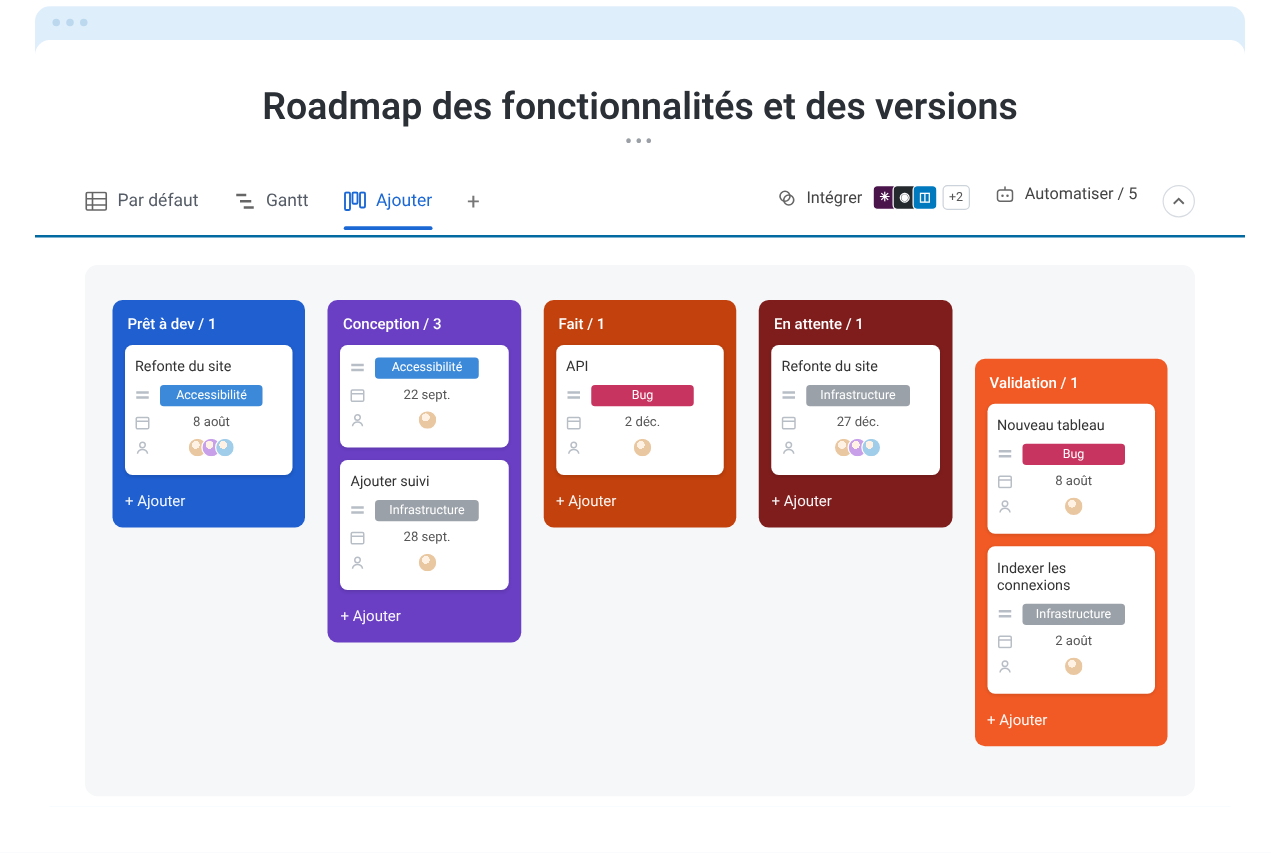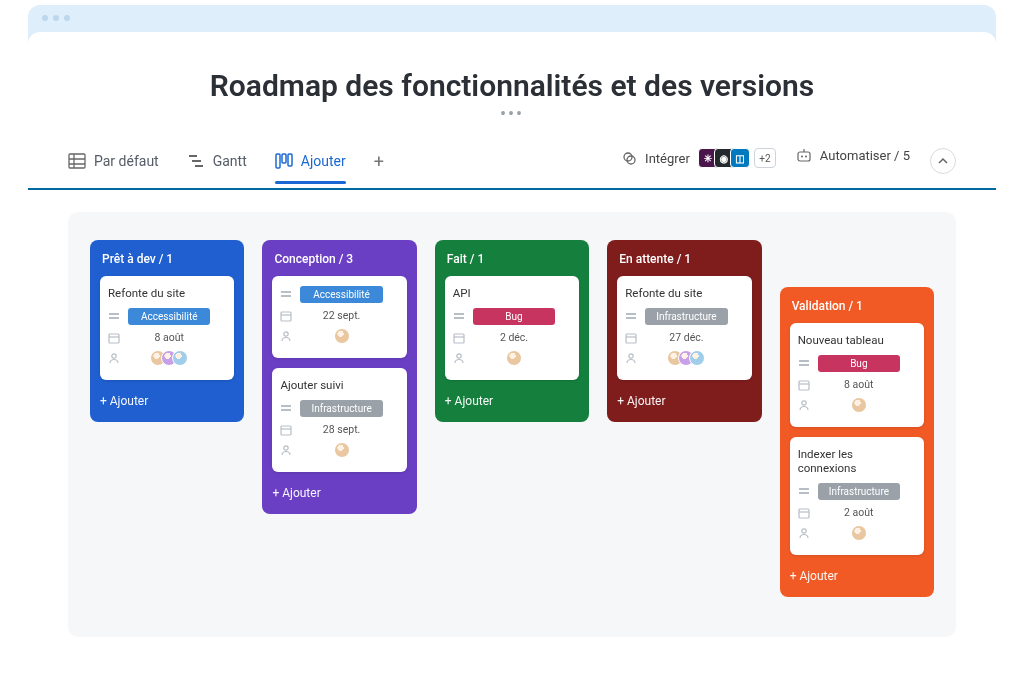--- a/index.html
+++ b/index.html
@@ -338,21 +338,21 @@
                   <path d="M2 11c0-2 2-3.5 4-3.5s4 1.5 4 3.5" fill="none" stroke="#b8bec6" stroke-width="1.2"></path>
                 </svg>
               </span>
         <span class="avatars">
                 <span class="av" style="background:radial-gradient(circle at 40% 35%, #fff2e4 25%, #e9c7a0 26%)"></span>
               </span>
       </div>
     </div>
           <div class="add-card">+ Ajouter</div>
         </div>
-        <div class="col" style="background: #15803d;">
+        <div class="col" style="background: #c2410c;">
           <div class="col-title">Fait / 1</div>
           <div class="card">
       <div class="card-title">API</div>
       <div class="row">
         <span class="row-ico">
                 <svg width="12" height="12" viewBox="0 0 12 12">
                   <rect x="1" y="2" width="10" height="2" fill="#b8bec6"></rect>
                   <rect x="1" y="6" width="10" height="2" fill="#b8bec6"></rect>
                 </svg>
               </span>

